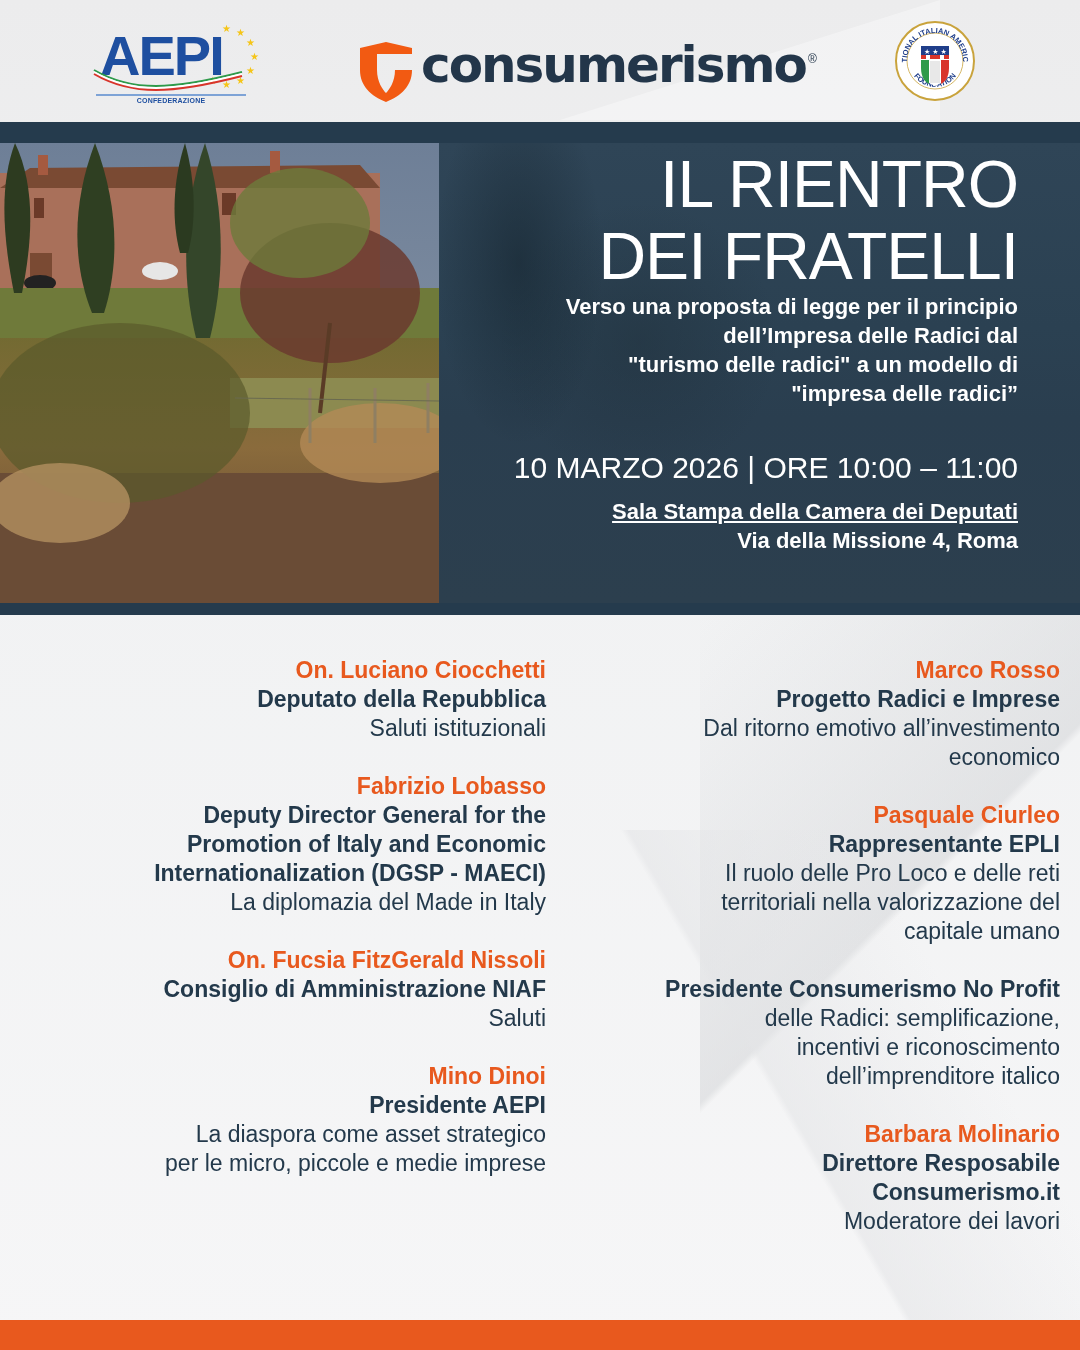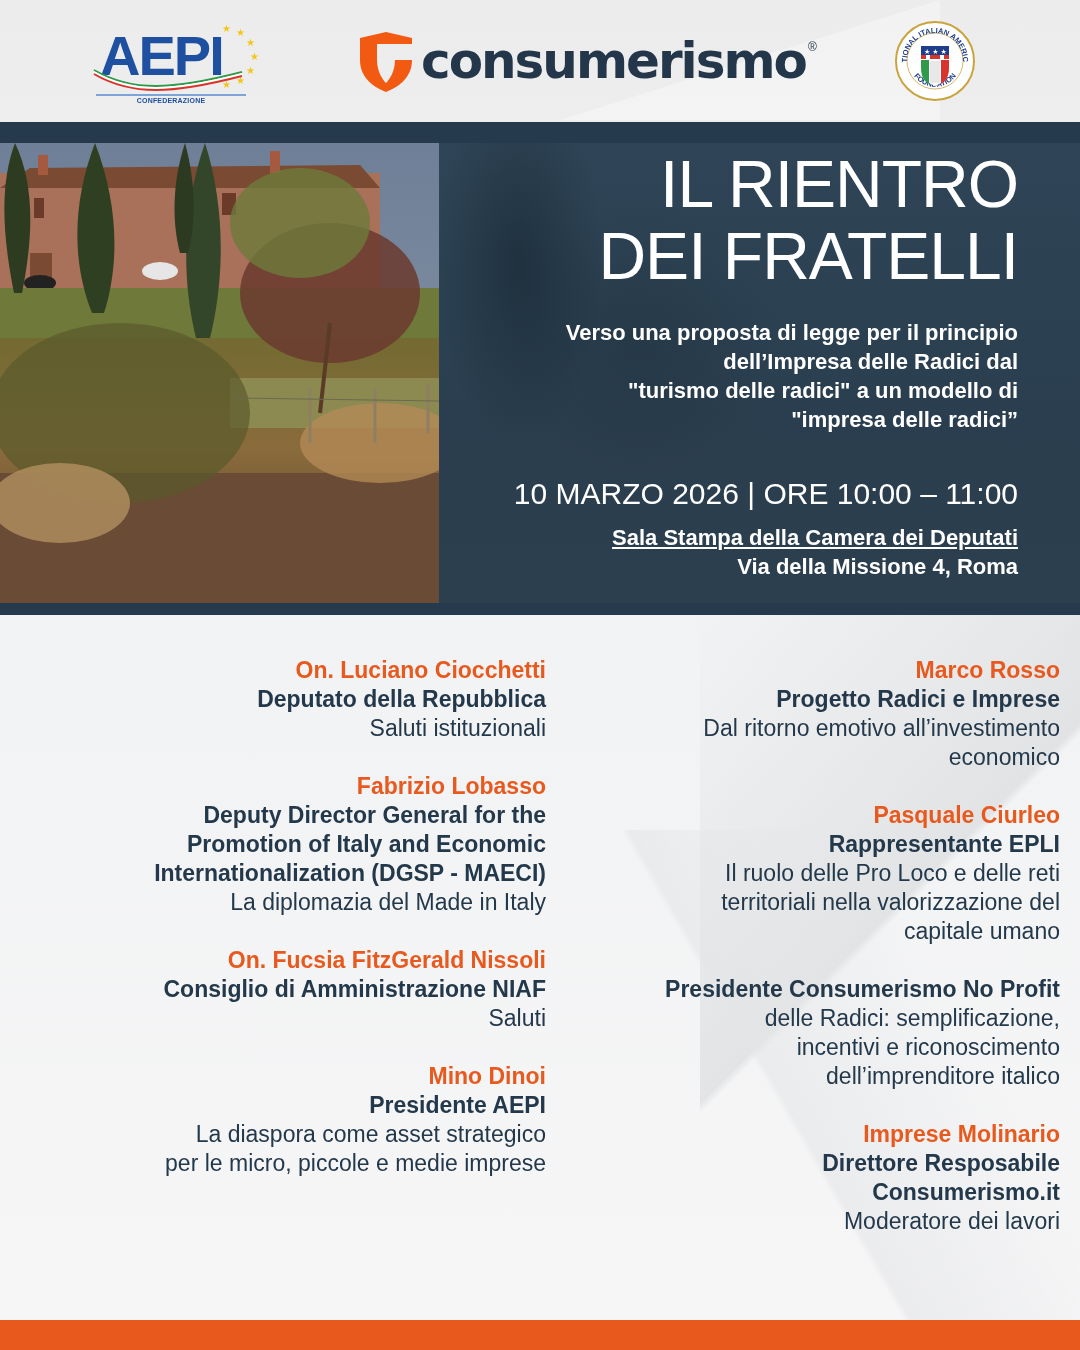--- a/index.html
+++ b/index.html
@@ -19,39 +19,39 @@
     background: linear-gradient(60deg, rgba(255,255,255,0) 40%, rgba(228,229,231,0.6) 41%, rgba(255,255,255,0) 70%); }
 
   
   .header { position: absolute; left: 0; top: 0; width: 1080px; height: 122px; }
   .logo-aepi { position: absolute; left: 92px; top: 22px; width: 170px; height: 84px; }
   .aepi-text { position: absolute; left: 8px; top: 4px; font-family: "Liberation Sans", sans-serif; font-weight: bold; font-size: 56px; letter-spacing: -2px; color: #1e4fa0; line-height: 60px; }
   .aepi-stars { position: absolute; left: 100px; top: 0; width: 70px; height: 70px; }
   .aepi-line { position: absolute; left: 4px; top: 72px; width: 150px; height: 2px; background: #7ea3d6; }
   .aepi-sub { position: absolute; left: 4px; top: 75px; width: 150px; text-align: center; font-size: 7px; font-weight: bold; color: #1e4fa0; letter-spacing: 0.2px; }
 
-  .logo-consumerismo { position: absolute; left: 357px; top: 28px; height: 66px; display: flex; align-items: center; }
+  .logo-consumerismo { position: absolute; left: 357px; top: 40px; height: 66px; display: flex; }
   .cons-shield { width: 58px; height: 62px; margin-right: 6px; }
   .cons-text { font-family: "DejaVu Sans", sans-serif; font-weight: bold; font-size: 50px; color: #23364a; letter-spacing: -2px; line-height: 1; }
   .cons-reg { font-size: 12px; color: #23364a; align-self: flex-start; margin-top: 12px; margin-left: 2px; }
 
   .logo-niaf { position: absolute; left: 894px; top: 20px; width: 82px; height: 82px; }
 
   
   .band { position: absolute; left: 0; top: 122px; width: 1080px; height: 493px; background: #253b4d; }
   .photo { position: absolute; left: 0; top: 143px; width: 439px; height: 460px; overflow: hidden; }
   .hero-bg { position: absolute; left: 439px; top: 143px; width: 641px; height: 460px;
     background:
       radial-gradient(ellipse 120px 260px at 80px 120px, rgba(20,35,45,0.55), rgba(0,0,0,0) 70%),
       radial-gradient(ellipse 200px 200px at 200px 200px, rgba(30,45,55,0.4), rgba(0,0,0,0) 70%),
       linear-gradient(180deg, #2f4557 0%, #2b4152 40%, #2a3e4f 60%, #2c3f4e 100%); }
 
   .hero-text { position: absolute; right: 62px; top: 148px; width: 620px; text-align: right; color: #ffffff; }
   .hero-title { font-family: "Liberation Sans", sans-serif; font-size: 66px; line-height: 72px; font-weight: normal; letter-spacing: -1px; }
-  .hero-subtitle { margin-top: 26px; font-size: 22px; line-height: 29px; font-weight: bold; }
+  .hero-subtitle { font-size: 22px; line-height: 29px; font-weight: bold; }
   .hero-date { margin-top: 42px; font-size: 30px; line-height: 36px; font-weight: normal; }
   .hero-venue { margin-top: 11px; font-size: 22px; line-height: 29px; font-weight: bold; text-decoration: underline; }
   .hero-address { font-size: 22px; line-height: 29px; font-weight: bold; }
 
   
   .col { position: absolute; top: 656px; }
   .col-left { left: 76px; width: 470px; }
   .col-right { left: 610px; width: 450px; }
   .speaker { margin-bottom: 29px; text-align: right; }
   .sp-name { color: #e8591e; font-weight: bold; font-size: 23px; line-height: 29px; }
@@ -229,20 +229,20 @@
     <div class="sp-topic">territoriali nella valorizzazione del</div>
     <div class="sp-topic">capitale umano</div>
   </div>
   <div class="speaker">
     <div class="sp-role">Presidente Consumerismo No Profit</div>
     <div class="sp-topic">delle Radici: semplificazione,</div>
     <div class="sp-topic">incentivi e riconoscimento</div>
     <div class="sp-topic">dell’imprenditore italico</div>
   </div>
   <div class="speaker">
-    <div class="sp-name">Imprese Molinario</div>
+    <div class="sp-name">Barbara Molinario</div>
     <div class="sp-role">Direttore Resposabile</div>
     <div class="sp-role">Consumerismo.it</div>
     <div class="sp-topic">Moderatore dei lavori</div>
   </div>
 </div>
 
 <div class="footer-bar"></div>
 
 </body></html>

